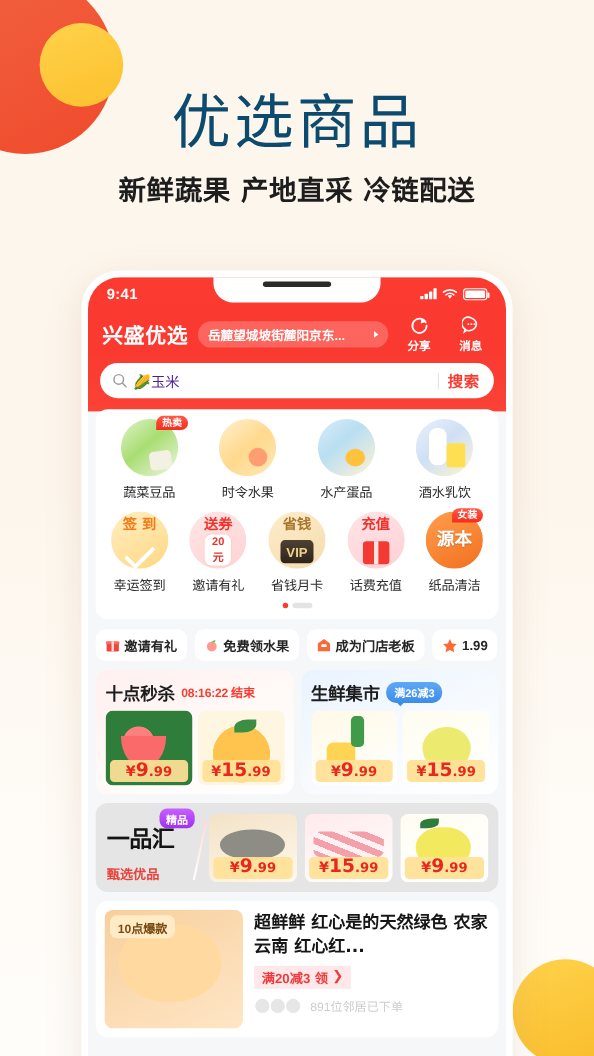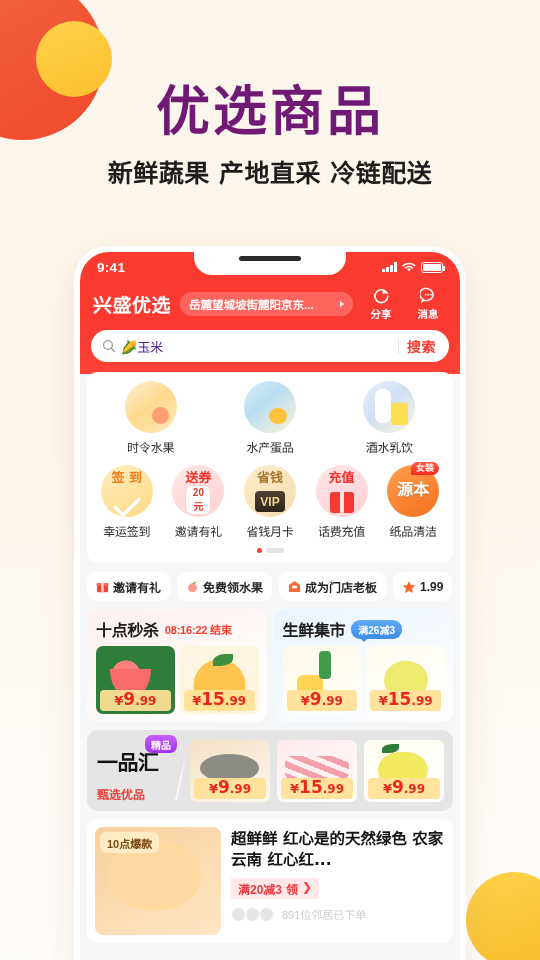--- a/index.html
+++ b/index.html
@@ -28,21 +28,21 @@
     background: linear-gradient(160deg,#ffd24a 0%, #f9bc2c 100%);
   }
   .bg-fade {
     position: absolute; left: 0; right: 0; bottom: 0; height: 520px;
     background: linear-gradient(to bottom, rgba(253,246,236,0) 0%, rgba(255,252,248,.85) 60%, #fffdfa 100%);
   }
 
   
   .promo { position: absolute; top: 84px; left: 0; right: 0; text-align: center; z-index: 3; }
   .promo-title {
-    font-size: 54px; font-weight: 700; color: #701a75;
+    font-size: 54px; font-weight: 400; color: #0c4a6e;
     letter-spacing: 3px; line-height: 1.04;
     font-family: "DejaVu Sans", "Liberation Sans", sans-serif;
   }
   .promo-sub {
     margin-top: 13px; font-size: 25px; font-weight: 700;
     color: #1d1d1d; letter-spacing: .5px;
     font-family: "DejaVu Sans", "Liberation Sans", sans-serif;
   }
 
   
@@ -385,20 +385,27 @@
         </div>
         <span class="search-sep"></span>
         <span class="search-btn">搜索</span>
       </div>
     </div>
 
     <div class="panel">
 
       <div class="nav-grid">
         <div class="nav-cell">
+          <div class="nav-badge">热卖</div>
+          <div class="nav-img">
+              <div class="art c-veg"></div>
+            </div>
+          <div class="nav-lb">蔬菜豆品</div>
+        </div>
+        <div class="nav-cell">
           <div class="nav-img">
               <div class="art c-fruit"></div>
             </div>
           <div class="nav-lb">时令水果</div>
         </div>
         <div class="nav-cell">
           <div class="nav-img">
               <div class="art c-sea"></div>
             </div>
           <div class="nav-lb">水产蛋品</div>

